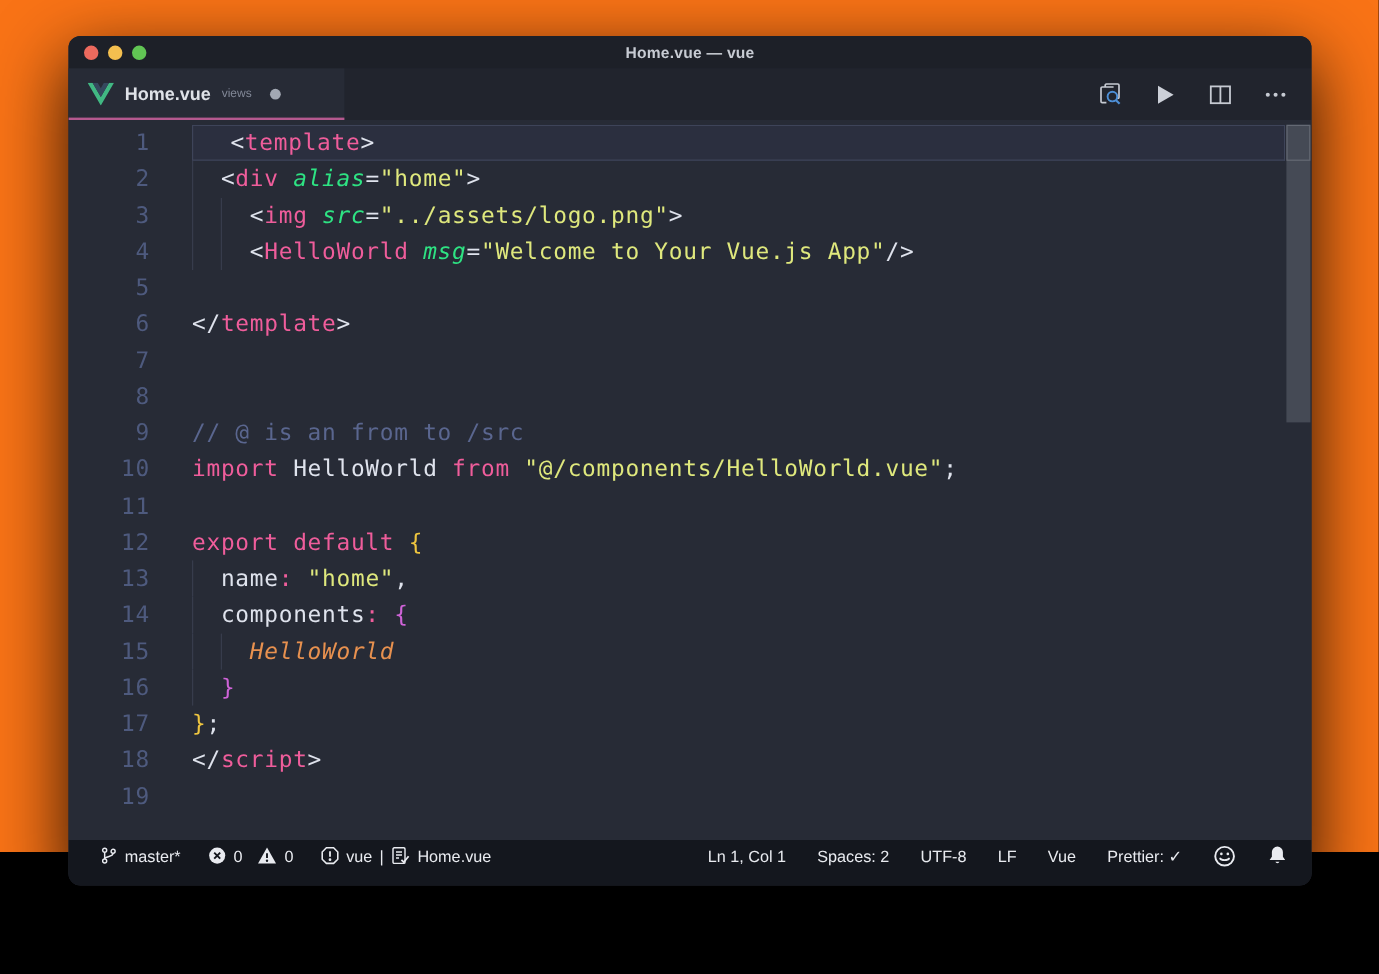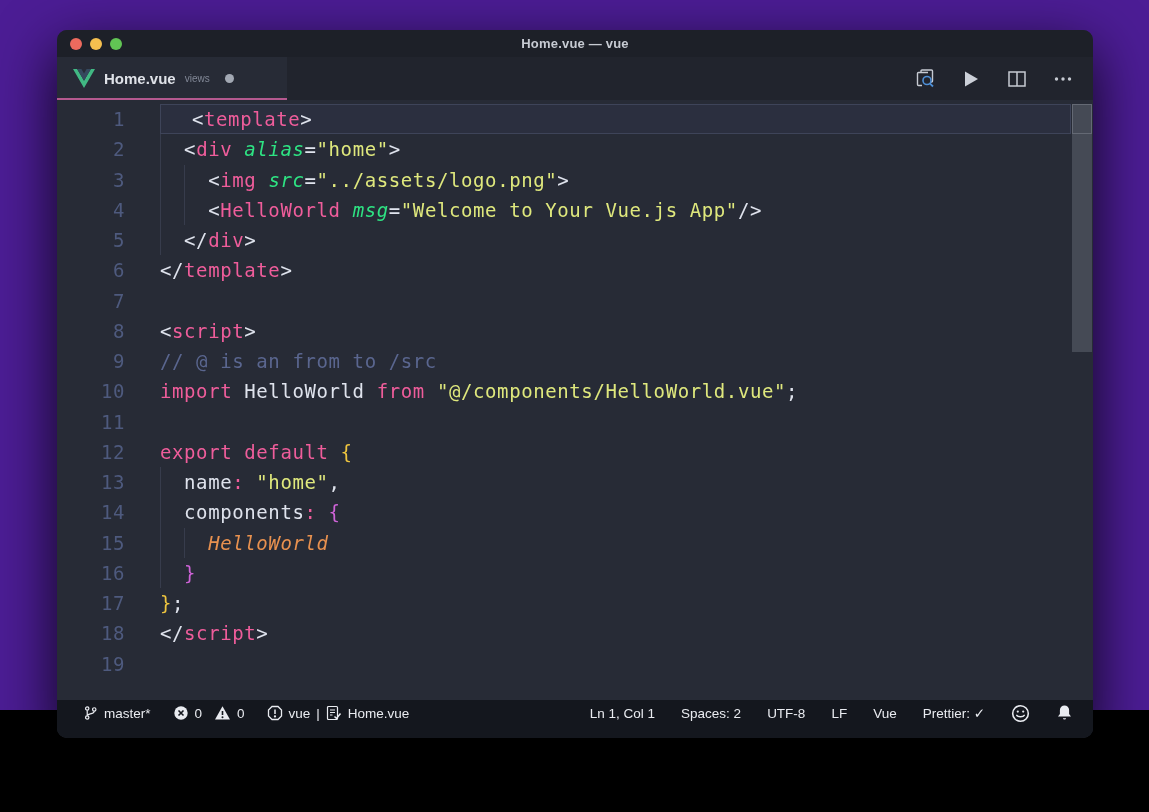--- a/index.html
+++ b/index.html
@@ -1,17 +1,17 @@
 <!DOCTYPE html>
 <html><head>
 <meta charset="utf-8">
 <style>
   * { margin:0; padding:0; box-sizing:border-box; }
   html,body { width:1149px; height:812px; background:#000; overflow:hidden; }
-  .stage { position:relative; width:1149px; height:710px; background:#4c1d95;
+  .stage { position:relative; width:1149px; height:710px; background:#f97316;
            font-family:"Liberation Sans", sans-serif; }
   .window { position:absolute; left:57px; top:30px; width:1036px; height:708px;
             background:#272b36; border-radius:10px; overflow:hidden;
             box-shadow:0 20px 60px rgba(0,0,0,.85); display:flex; flex-direction:column; }
 
   
   .titlebar { height:27px; background:#1d2028; position:relative; flex:none;
               display:flex; align-items:center; justify-content:center; }
   .traffic { position:absolute; left:13px; top:0; height:27px; display:flex; align-items:center; gap:8px; }
   .tl { width:12px; height:12px; border-radius:50%; }
@@ -136,33 +136,31 @@
           <div class="row">
             <span class="num">3</span>
             <span class="code"><i class="guide" style="left: 0px;"></i><i class="guide" style="left: 24.1px;"></i><span class="tk-w">    &lt;</span><span class="tk-t">img</span><span class="tk-w"> </span><span class="tk-a">src</span><span class="tk-w">=</span><span class="tk-s">"../assets/logo.png"</span><span class="tk-w">&gt;</span></span>
           </div>
           <div class="row">
             <span class="num">4</span>
             <span class="code"><i class="guide" style="left: 0px;"></i><i class="guide" style="left: 24.1px;"></i><span class="tk-w">    &lt;</span><span class="tk-t">HelloWorld</span><span class="tk-w"> </span><span class="tk-a">msg</span><span class="tk-w">=</span><span class="tk-s">"Welcome to Your Vue.js App"</span><span class="tk-w">/&gt;</span></span>
           </div>
           <div class="row">
             <span class="num">5</span>
-            <span class="code"><i class="guide" style="left: 0px;"></i><span class="tk-w">  &lt;/</span><span class="tk-t">div</span><span class="tk-w">&gt;</span></span>
           </div>
           <div class="row">
             <span class="num">6</span>
             <span class="code"><span class="tk-w">&lt;/</span><span class="tk-t">template</span><span class="tk-w">&gt;</span></span>
           </div>
           <div class="row">
             <span class="num">7</span>
             <span class="code"></span>
           </div>
           <div class="row">
             <span class="num">8</span>
-            <span class="code"><span class="tk-w">&lt;</span><span class="tk-t">script</span><span class="tk-w">&gt;</span></span>
           </div>
           <div class="row">
             <span class="num">9</span>
             <span class="code"><span class="tk-c">// @ is an from to /src</span></span>
           </div>
           <div class="row">
             <span class="num">10</span>
             <span class="code"><span class="tk-k">import</span><span class="tk-w"> HelloWorld </span><span class="tk-k">from</span><span class="tk-w"> </span><span class="tk-s">"@/components/HelloWorld.vue"</span><span class="tk-w">;</span></span>
           </div>
           <div class="row">

